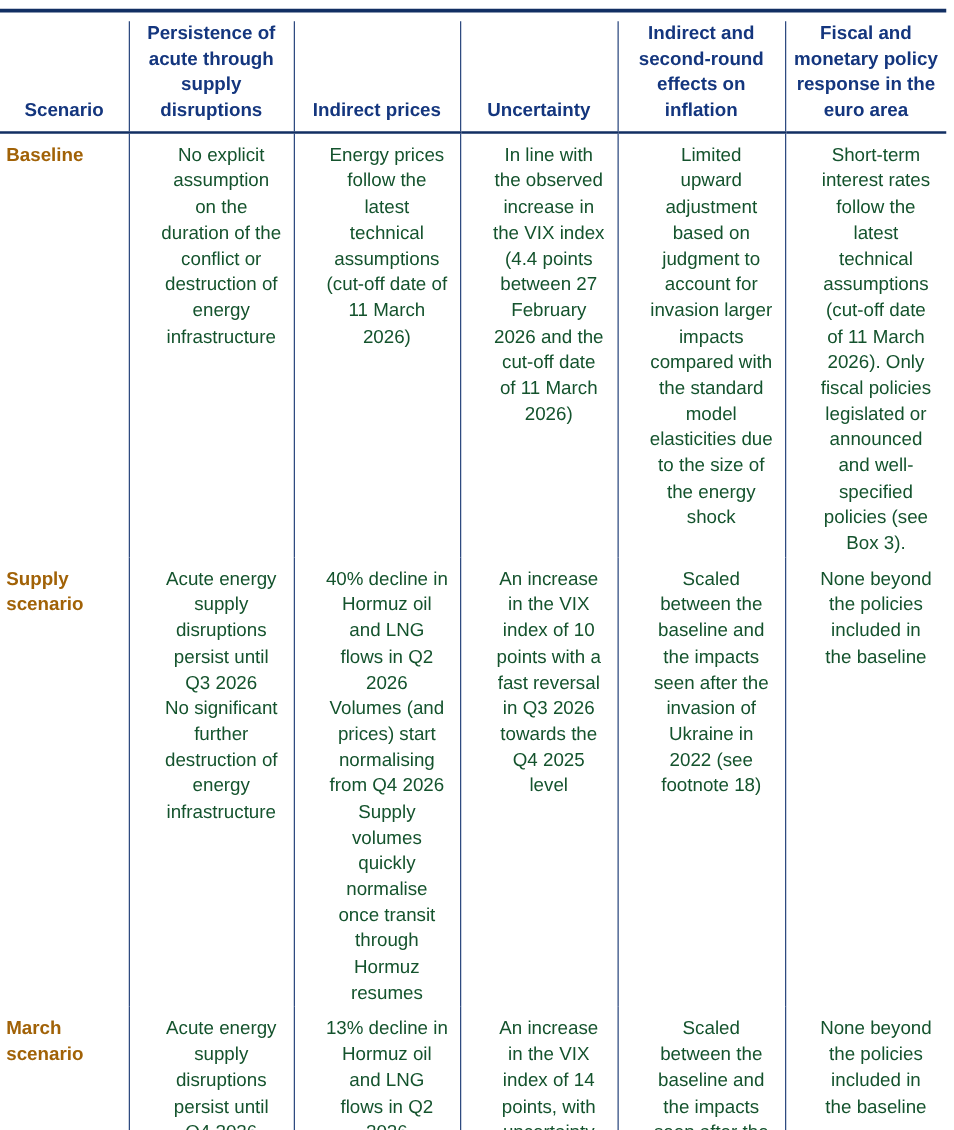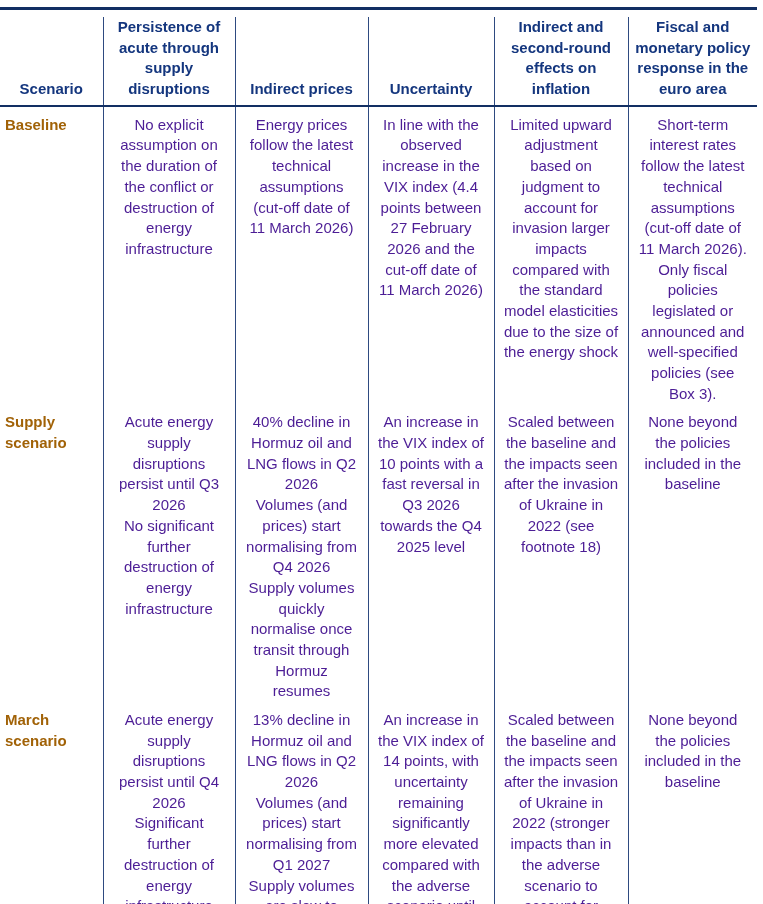--- a/index.html
+++ b/index.html
@@ -63,22 +63,22 @@
   tbody th.scenario-label {
     vertical-align: top;
     text-align: left;
     color: #a16207;
     font-weight: 700;
     padding: 8px 12px 0 5px;
   }
   tbody td {
     vertical-align: top;
     text-align: center;
-    color: #4c1d95;
-    padding: 8px 9px 0 9px;
+    color: #14532d;
+    padding: 8px 9px 0 25px;
   }
   tr.r0 > * { height: 233px; }
   tr.r1 > * { height: 237px; }
   tr.r2 > * { height: 277px; }
 
   .bottom-rule {
     width: 757px;
     height: 1px;
     background: #cbcfd6;
     margin-top: 1px;

